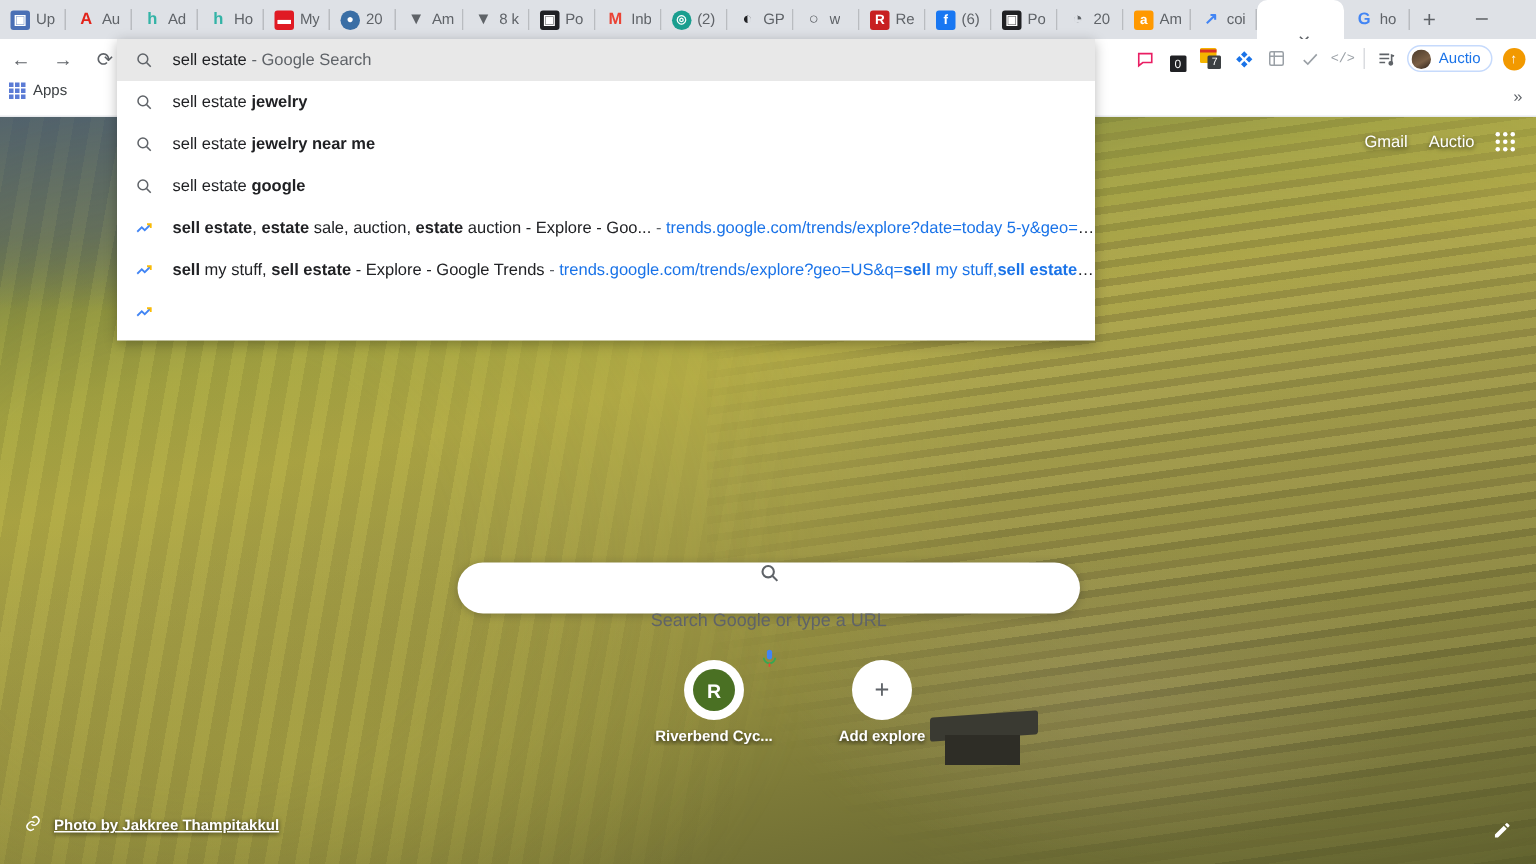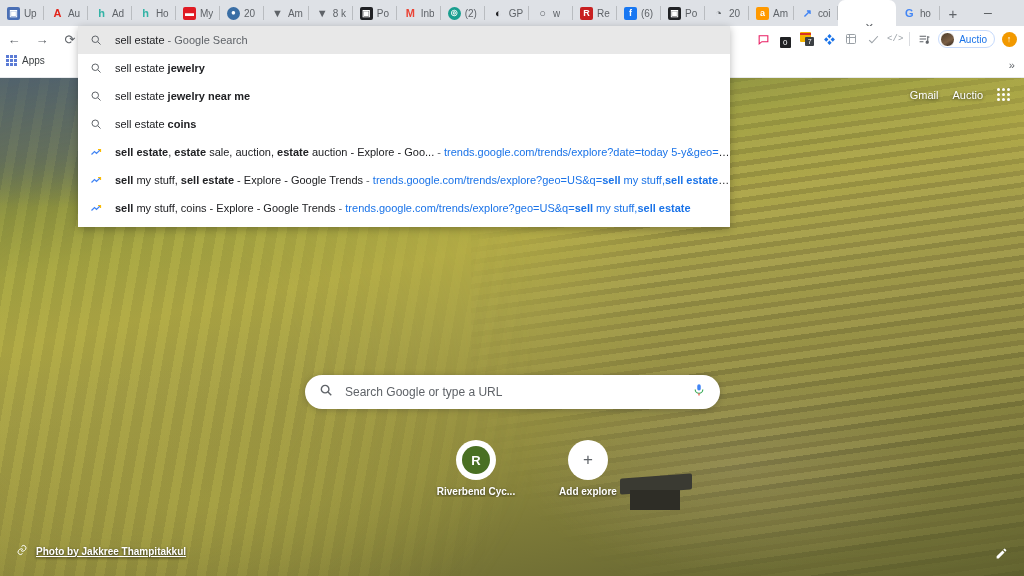--- a/index.html
+++ b/index.html
@@ -199,20 +199,21 @@
   }
   .ntp-apps { display: grid; grid-template-columns: repeat(3,3px); grid-template-rows: repeat(3,3px); gap: 2px; }
   .ntp-apps i { width: 3px; height: 3px; background: #fff; border-radius: 50%; display: block; }
 
   .fakebox {
     position: absolute; left: 305px; top: 297px;
     width: 415px; height: 34px; background: #fff;
     border-radius: 17px; display: flex; align-items: center;
     gap: 12px; padding: 0 14px;
     box-shadow: 0 1px 6px rgba(32,33,36,.28);
+    flex-direction: column;
   }
   .fakebox .fb-text { font-size: 12px; color: #5f6368; flex: 1; }
 
   .shortcuts {
     position: absolute; left: 434px; top: 362px;
     display: flex; gap: 28px;
   }
   .shortcut { width: 84px; text-align: center; }
   .sc-circle {
     width: 40px; height: 40px; border-radius: 50%;
@@ -632,21 +633,21 @@
         </span>
         <span class="dd-text">sell estate <b>jewelry near me</b></span>
       </div>
       <div class="dd-row">
         <span class="dd-ico">
           <svg width="12" height="12" viewBox="0 0 24 24" fill="none" stroke="#5f6368" stroke-width="2">
             <circle cx="10.5" cy="10.5" r="6.5"></circle>
             <path d="M15.5 15.5L21 21"></path>
           </svg>
         </span>
-        <span class="dd-text">sell estate <b>coins</b></span>
+        <span class="dd-text">sell estate <b>google</b></span>
       </div>
       <div class="dd-row">
         <span class="dd-ico">
           <svg width="12" height="12" viewBox="0 0 24 24" fill="none" stroke="#4285f4" stroke-width="2.4">
             <path d="M3 17l6-6 4 4 8-8"></path>
             <path d="M16 7h5v5" stroke="#fbbc05"></path>
           </svg>
         </span>
         <span class="dd-text"><b>sell estate</b>, <b>estate</b> sale, auction, <b>estate</b> auction - Explore - Goo... <span class="sep-dash">-</span> <span class="dd-url">trends.google.com/trends/explore?date=today 5-y&amp;geo=US&amp;...</span></span>
       </div>
@@ -659,17 +660,16 @@
         </span>
         <span class="dd-text"><b>sell</b> my stuff, <b>sell estate</b> - Explore - Google Trends <span class="sep-dash">-</span> <span class="dd-url">trends.google.com/trends/explore?geo=US&amp;q=<b>sell</b> my stuff,<b>sell estate</b>,<b>estat</b>...</span></span>
       </div>
       <div class="dd-row">
         <span class="dd-ico">
           <svg width="12" height="12" viewBox="0 0 24 24" fill="none" stroke="#4285f4" stroke-width="2.4">
             <path d="M3 17l6-6 4 4 8-8"></path>
             <path d="M16 7h5v5" stroke="#fbbc05"></path>
           </svg>
         </span>
-        <span class="dd-text"><b>sell</b> my stuff, coins - Explore - Google Trends <span class="sep-dash">-</span> <span class="dd-url">trends.google.com/trends/explore?geo=US&amp;q=<b>sell</b> my stuff,<b>sell estate</b></span></span>
       </div>
     </div>
 
 </div>
 
 </body></html>

